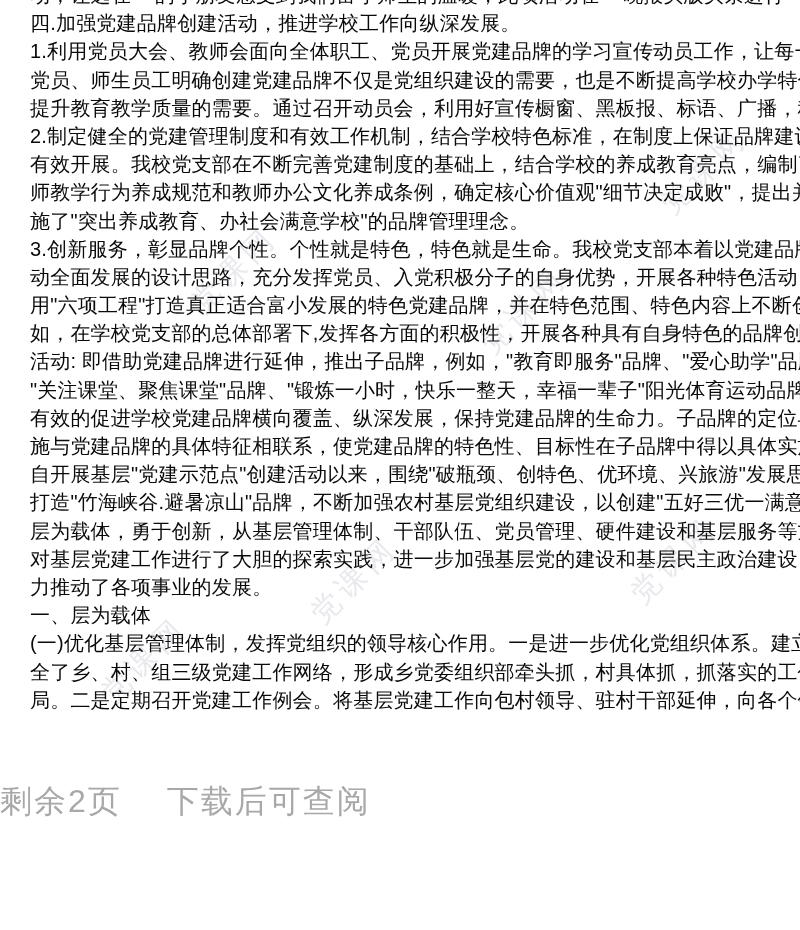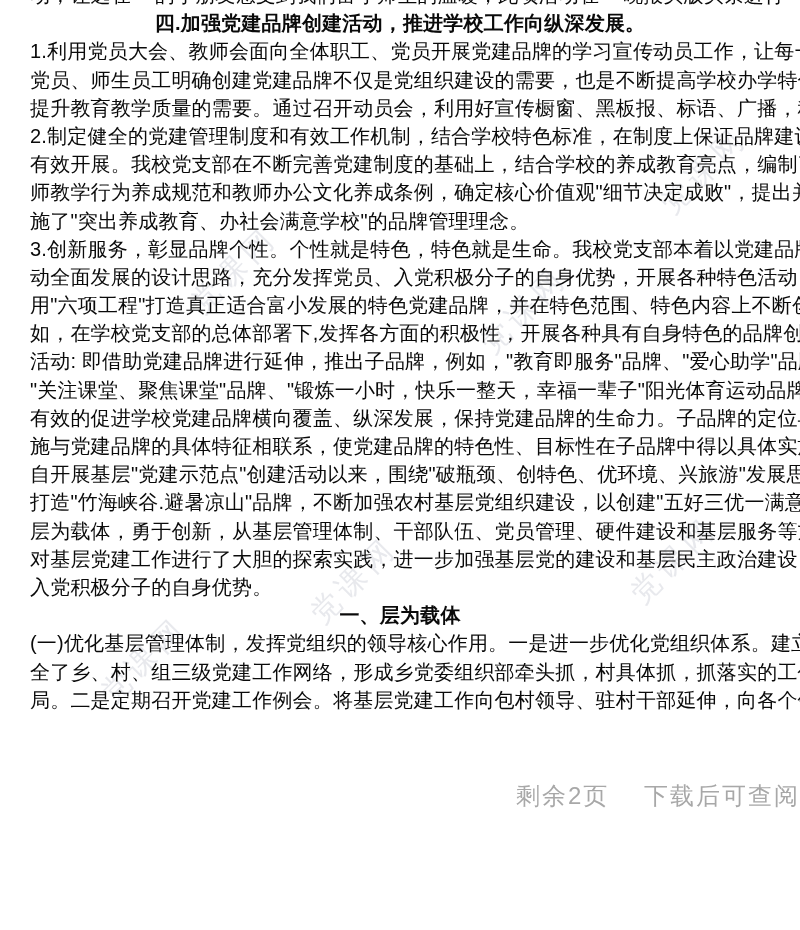--- a/index.html
+++ b/index.html
@@ -42,30 +42,29 @@
   }
   .doc-line {
     font-size: 20px;
     line-height: 28.2px;
     height: 28.2px;
     white-space: nowrap;
     letter-spacing: 0.2px;
     color: #0a0a0a;
   }
   .doc-line.bold {
-    font-weight: 700;
-    text-align: center;
+    font-weight: 400;
   }
   .footer-note {
     position: relative;
     z-index: 1;
     margin-top: 66px;
     width: 100%;
-    text-align: right;
-    font-size: 24px;
+    text-align: left;
+    font-size: 32px;
     color: #a8a8a8;
     letter-spacing: 2px;
     white-space: nowrap;
   }
 </style>
 </head>
 <body>
 
 <div class="page">
 
@@ -93,21 +92,21 @@
     <div class="doc-line">用"六项工程"打造真正适合富小发展的特色党建品牌，并在特色范围、特色内容上不断创新。</div>
     <div class="doc-line">如，在学校党支部的总体部署下,发挥各方面的积极性，开展各种具有自身特色的品牌创建</div>
     <div class="doc-line">活动: 即借助党建品牌进行延伸，推出子品牌，例如，"教育即服务"品牌、"爱心助学"品牌、</div>
     <div class="doc-line">"关注课堂、聚焦课堂"品牌、"锻炼一小时，快乐一整天，幸福一辈子"阳光体育运动品牌等，</div>
     <div class="doc-line">有效的促进学校党建品牌横向覆盖、纵深发展，保持党建品牌的生命力。子品牌的定位与实</div>
     <div class="doc-line">施与党建品牌的具体特征相联系，使党建品牌的特色性、目标性在子品牌中得以具体实施。</div>
     <div class="doc-line">自开展基层"党建示范点"创建活动以来，围绕"破瓶颈、创特色、优环境、兴旅游"发展思路，</div>
     <div class="doc-line">打造"竹海峡谷.避暑凉山"品牌，不断加强农村基层党组织建设，以创建"五好三优一满意"基</div>
     <div class="doc-line">层为载体，勇于创新，从基层管理体制、干部队伍、党员管理、硬件建设和基层服务等方面，</div>
     <div class="doc-line">对基层党建工作进行了大胆的探索实践，进一步加强基层党的建设和基层民主政治建设，有</div>
-    <div class="doc-line">入党积极分子的自身优势。</div>
+    <div class="doc-line">力推动了各项事业的发展。</div>
     <div class="doc-line bold">一、层为载体</div>
     <div class="doc-line">(一)优化基层管理体制，发挥党组织的领导核心作用。一是进一步优化党组织体系。建立健</div>
     <div class="doc-line">全了乡、村、组三级党建工作网络，形成乡党委组织部牵头抓，村具体抓，抓落实的工作格</div>
     <div class="doc-line">局。二是定期召开党建工作例会。将基层党建工作向包村领导、驻村干部延伸，向各个领域</div>
   </div>
 
   <div class="footer-note">剩余2页　 下载后可查阅</div>
 
 </div>
 

